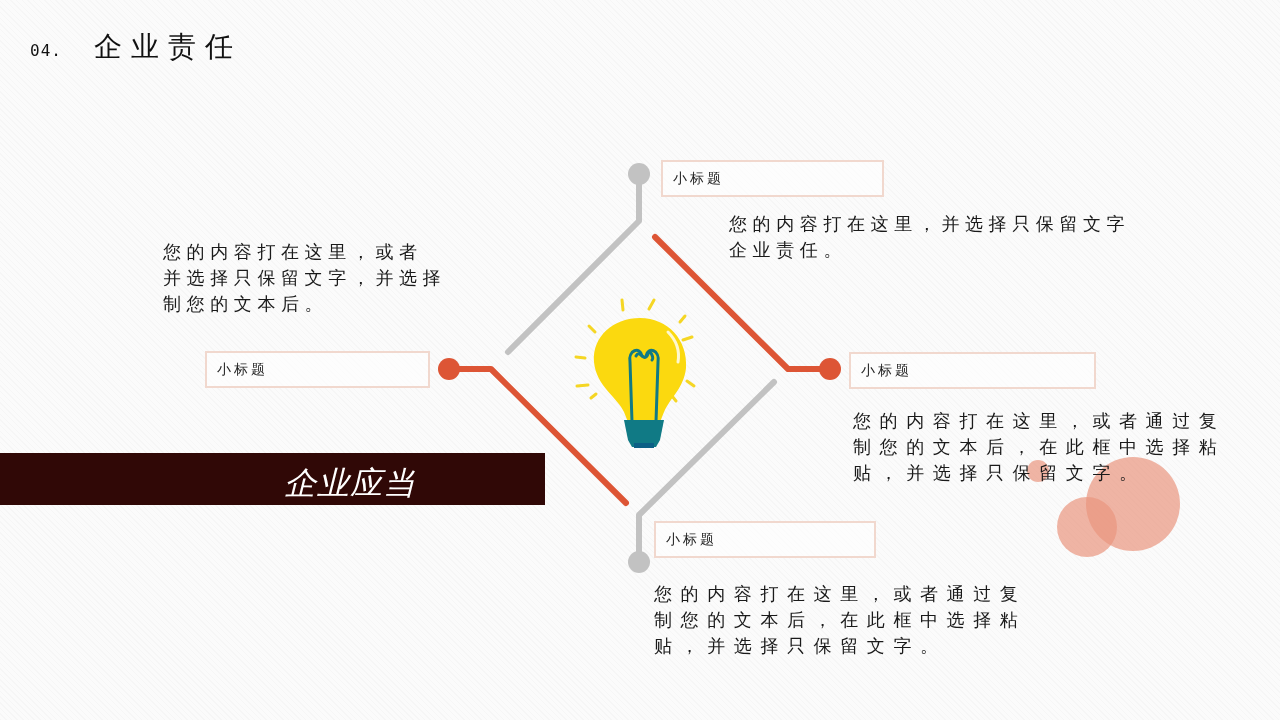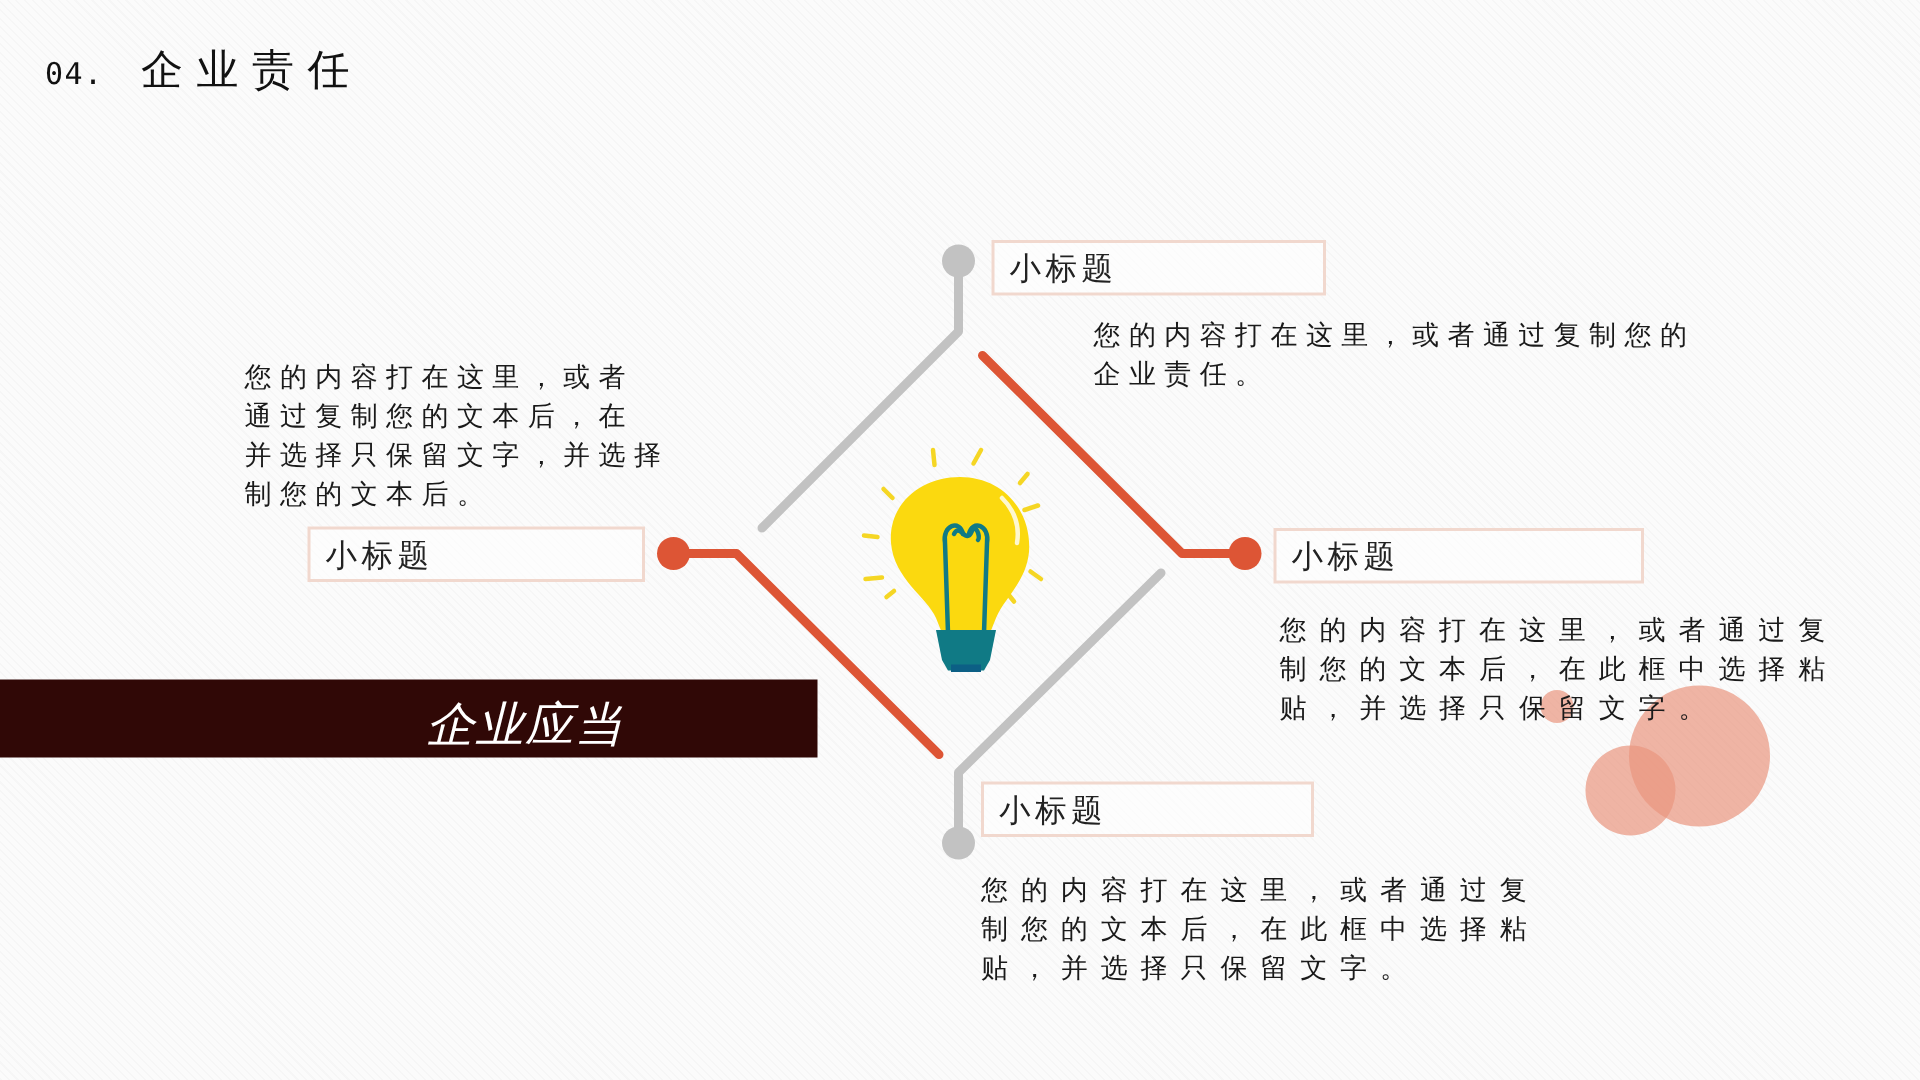--- a/index.html
+++ b/index.html
@@ -5,28 +5,28 @@
   html, body { margin:0; padding:0; }
   body {
     width:1280px; height:720px; overflow:hidden; position:relative;
     background-color:#fbfbfb;
     background-image: repeating-linear-gradient(45deg, rgba(0,0,0,0.018) 0 1px, transparent 1px 4px);
     font-family: "DejaVu Sans", "Liberation Sans", sans-serif;
     color:#222;
   }
   .abs { position:absolute; }
   .heading { left:30px; top:28px; font-size:21px; letter-spacing:1px; color:#111; display:flex; align-items:baseline; }
-  .heading .num { font-family:"DejaVu Sans Mono","Liberation Mono",monospace; font-size:20px; width:64px; }
+  .heading .num { font-family:"DejaVu Sans Mono","Liberation Mono",monospace; font-size:16px; width:64px; }
   .heading .title { letter-spacing:9px; font-size:28px; }
   .band { left:0; top:453px; width:545px; height:52px; background:#300806; }
   .band-label { left:284px; top:462px; color:#fff; font-size:32px; font-style:italic; letter-spacing:1px; }
   .subbox {
     border:2px solid #f1d8ce; background:rgba(255,255,255,0.6);
     box-sizing:border-box; height:37px; padding-left:10px;
-    display:flex; align-items:center; font-size:21px; letter-spacing:3px; color:#222;
+    display:flex; align-items:center; font-size:14px; letter-spacing:3px; color:#222;
   }
   .body-text { font-size:18px; line-height:26px; letter-spacing:5.6px; color:#1a1a1a; }
   svg.lines { position:absolute; left:0; top:0; }
 </style>
 </head>
 <body>
 
 <div class="abs heading">
   <span class="num">04.</span>
   <span class="title">企业责任</span>
@@ -89,27 +89,26 @@
 
     <path d="M624,420 L664,420 L660,440 L656,447 L632,447 L628,440 Z" fill="#107a85"></path>
     <rect x="634" y="443" width="20" height="5" fill="#0c5f85"></rect>
   </g>
 </svg>
 
 <div class="abs subbox" style="left:661px; top:160px; width:223px;">
   <span>小标题</span>
 </div>
 <div class="abs body-text" style="left:729px; top:211px; width:440px;">
-  <div>您的内容打在这里，或者通过复制您的</div>
+  <div>您的内容打在这里，并选择只保留文字</div>
   <div>企业责任。</div>
 </div>
 
 <div class="abs body-text" style="left:163px; top:239px; width:300px;">
   <div>您的内容打在这里，或者</div>
-  <div>通过复制您的文本后，在</div>
   <div>并选择只保留文字，并选择</div>
   <div>制您的文本后。</div>
 </div>
 <div class="abs subbox" style="left:205px; top:351px; width:225px;">
   <span>小标题</span>
 </div>
 
 <div class="abs subbox" style="left:849px; top:352px; width:247px;">
   <span>小标题</span>
 </div>

